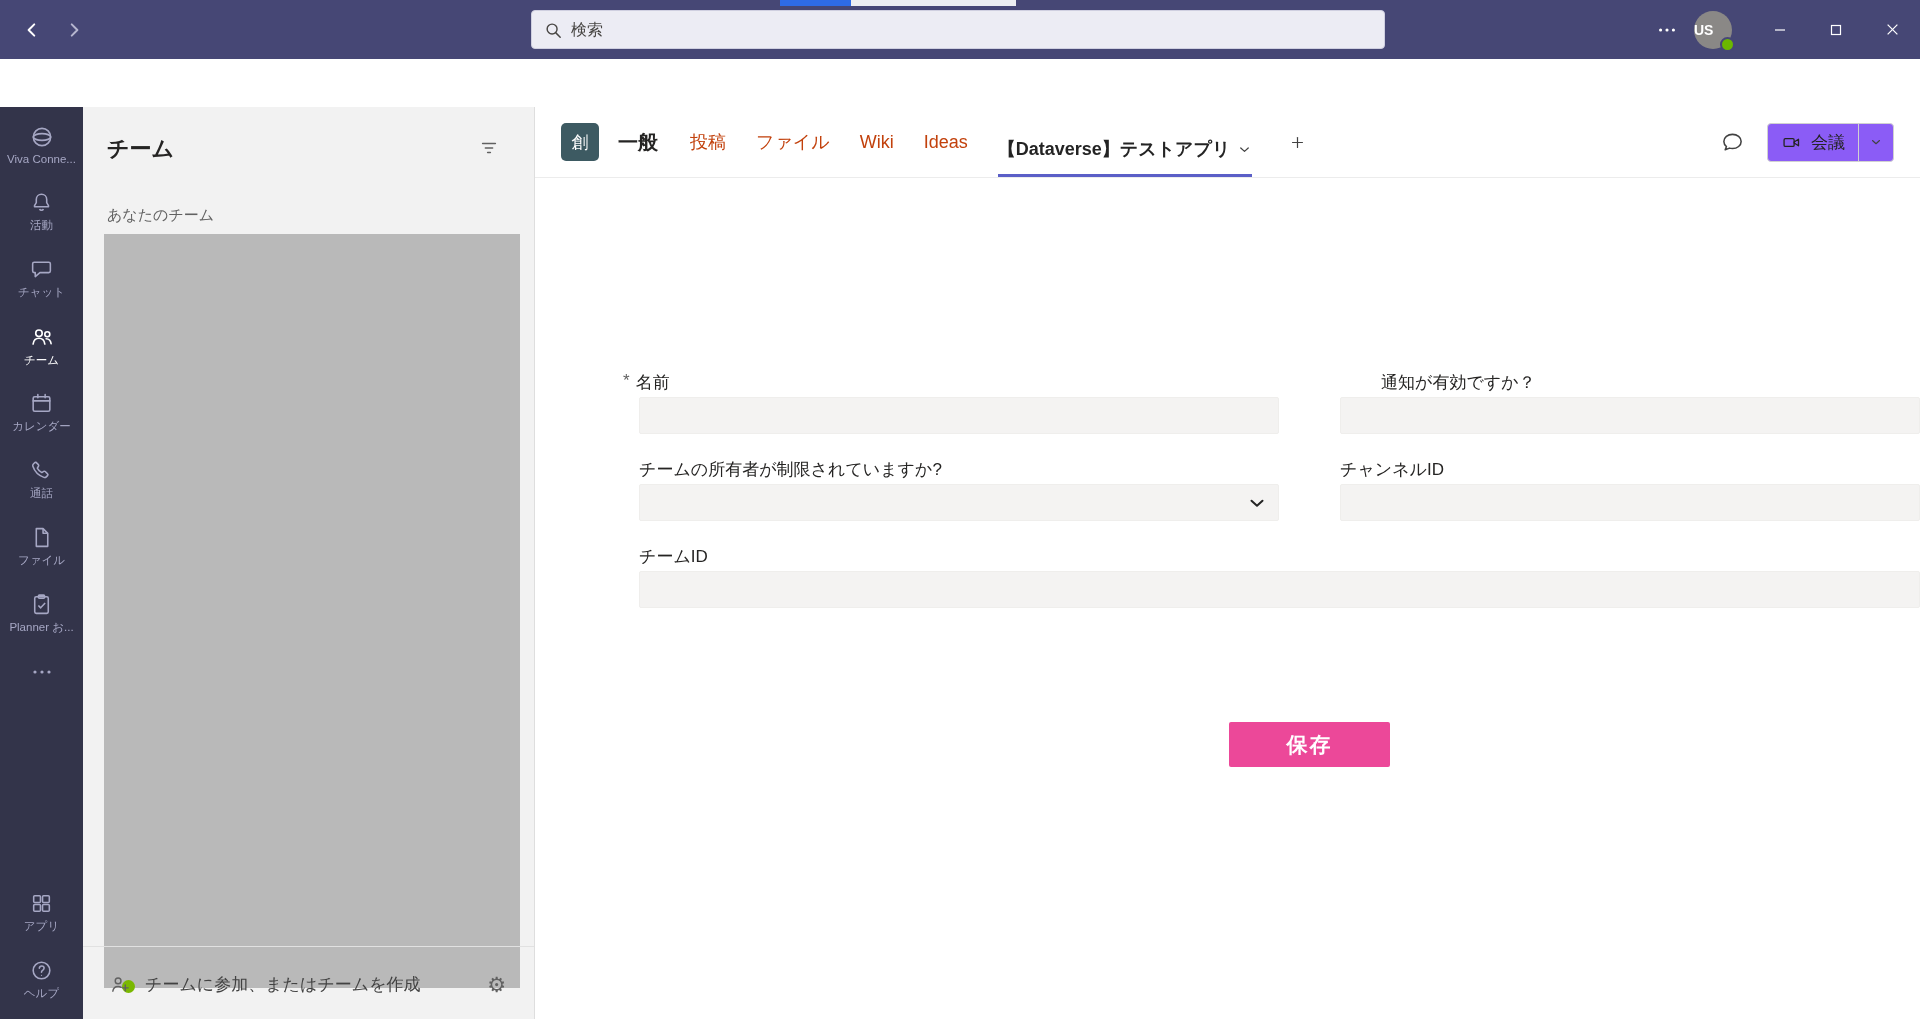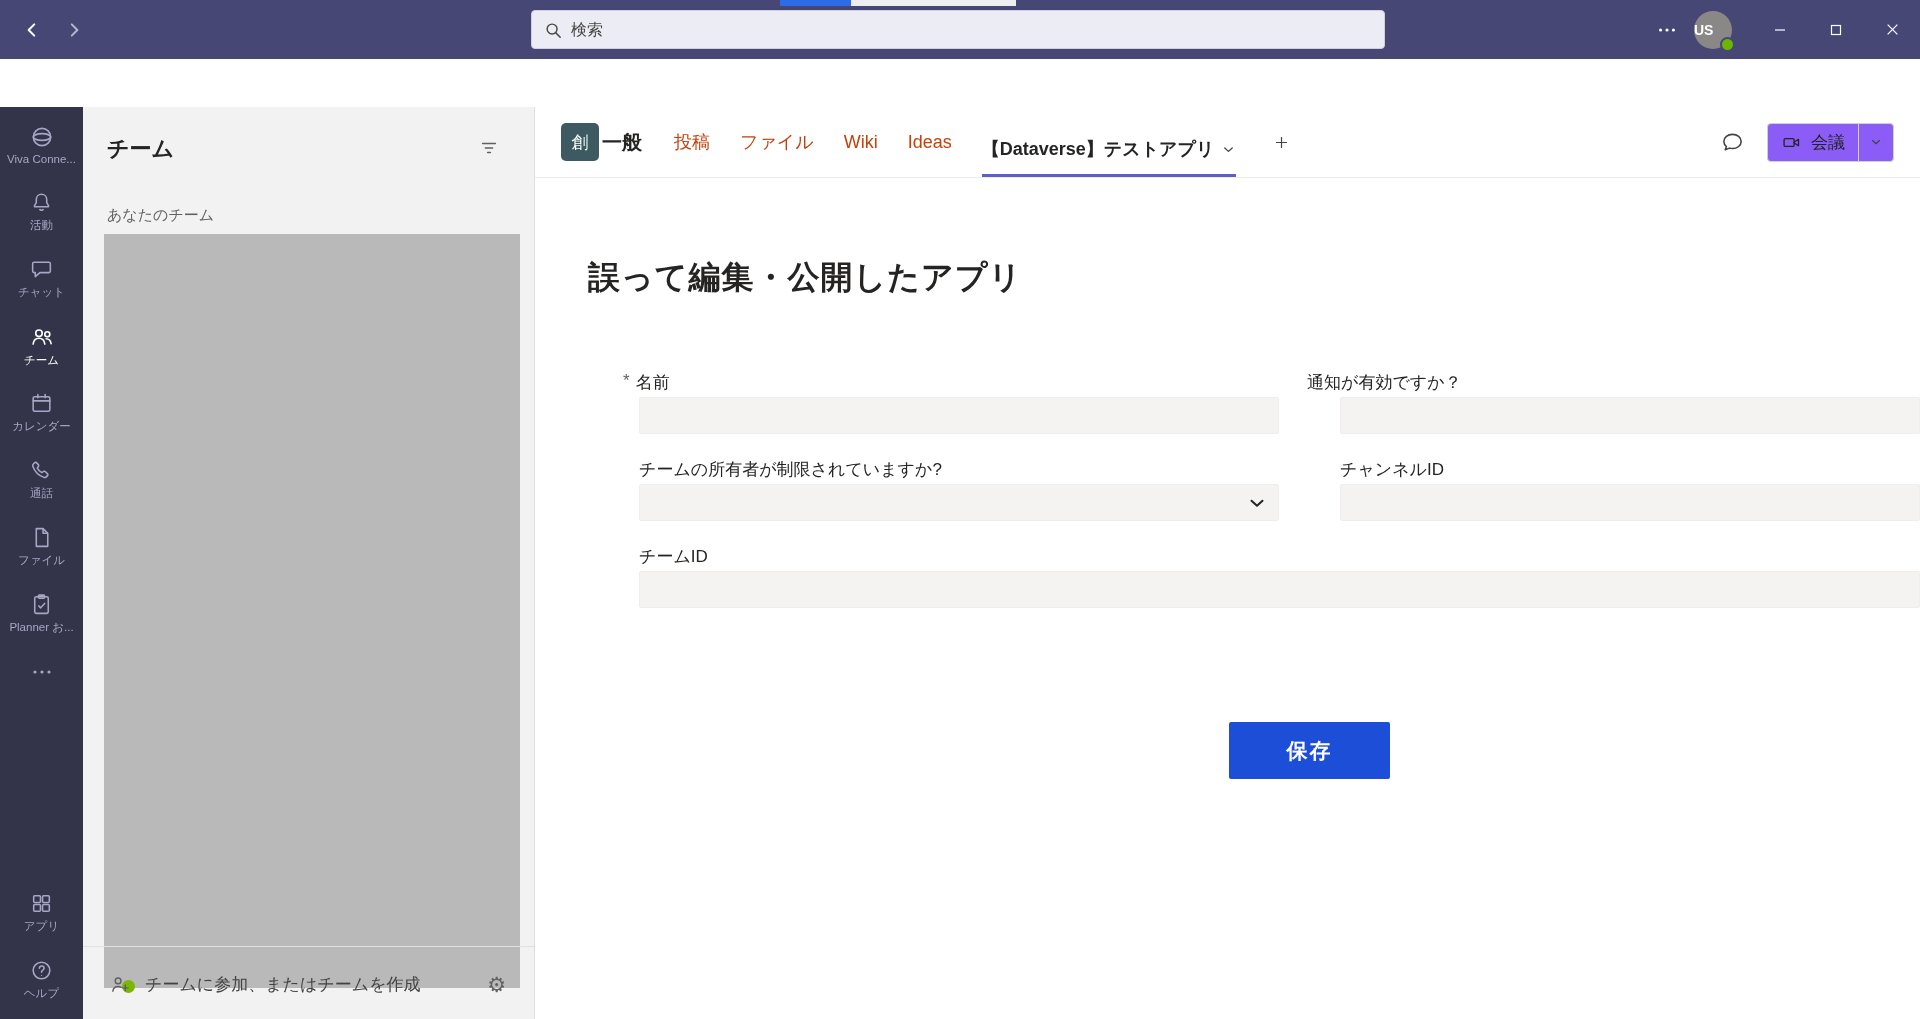--- a/index.html
+++ b/index.html
@@ -46,49 +46,49 @@
   .redacted { position:absolute; left:21px; top:127px; width:416px; height:754px; background:#b9b9b9; }
   .green-dot { position:absolute; left:18px; bottom:-5px; width:13px; height:13px; border-radius:50%; background:#7ab800; }
   .panel-footer { position:absolute; left:0; right:0; bottom:0; height:73px; border-top:1px solid #e1e1e1; display:flex; align-items:center; padding:2px 28px 0 26px; gap:13px; color:#424242; }
   .panel-footer .join-label { font-size:17px; }
   .gear-btn { margin-left:auto; font-size:21px; color:#616161; line-height:1; }
 
   
   .main { flex:1; min-width:0; display:flex; flex-direction:column; background:#fff; }
   .channel-header { flex:0 0 71px; display:flex; align-items:center; padding-left:26px; border-bottom:1px solid #ececec; }
   .team-avatar { width:38px; height:38px; border-radius:5px; background:#3d5a62; color:#fff; display:flex; align-items:center; justify-content:center; font-size:17px; cursor:pointer; flex:0 0 auto; }
-  .channel-name { font-size:20px; font-weight:700; margin-left:3px; color:#252423; }
+  .channel-name { font-size:20px; font-weight:700; margin-left:19px; color:#252423; }
   .tabs { display:flex; align-items:center; height:100%; margin-left:32px; gap:30px; }
   .tab { height:100%; display:flex; align-items:center; font-size:18px; color:#c2410c; cursor:pointer; white-space:nowrap; }
   .tab.active { color:#242424; font-weight:600; border-bottom:3px solid #5b5fc7; padding-top:17px; gap:7px; }
   .tab.active .tab-caret { color:#424242; }
   .add-tab { width:30px; height:30px; display:flex; align-items:center; justify-content:center; color:#424242; }
   .header-actions { margin-left:auto; display:flex; align-items:center; gap:22px; padding-right:26px; }
   .chat-action { color:#424242; }
   .meet-split { display:flex; align-items:stretch; height:39px; border:1px solid #d1d1d1; border-radius:4px; background:#8b5cf6; overflow:hidden; }
   .meet-main { display:flex; align-items:center; gap:9px; padding:0 13px; font-size:17px; color:#242424; }
   .meet-caret { width:35px; display:flex; align-items:center; justify-content:center; border-left:1px solid #d1d1d1; color:#424242; }
 
   
   .content { position:relative; flex:1; min-height:0; }
   .page-title { position:absolute; left:53px; top:78px; font-size:32px; font-weight:700; letter-spacing:1px; color:#252423; }
   .field-label { position:absolute; font-size:17px; color:#252423; display:flex; gap:6px; }
   .req { color:#616161; }
   .lbl-name { left:88px; top:193px; }
-  .lbl-notify { left:772px; top:193px;text-align:right; }
+  .lbl-notify { left:846px; top:193px;text-align:right; }
   .lbl-owner { left:104px; top:280px; }
   .lbl-channel { left:805px; top:280px;align-items:center; }
   .lbl-teamid { left:104px; top:367px; }
   .f-input { position:absolute; height:37px; background:#f4f3f2; border:1px solid #efeeec; border-radius:2px; font-size:16px; padding:0 10px; color:#252423; outline:none; font-family:inherit; }
   .in-name { left:104px; top:219px; width:640px; }
   .in-notify { left:805px; top:219px; width:580px; }
   .in-channel { left:805px; top:306px; width:580px; }
   .in-teamid { left:104px; top:393px; width:1281px; }
   .dropdown { position:absolute; left:104px; top:306px; width:640px; height:37px; background:#f4f3f2; border:1px solid #efeeec; border-radius:2px; display:flex; align-items:center; justify-content:flex-end; padding-right:10px; cursor:pointer; color:#242424; }
-  .save-btn { position:absolute; left:694px; top:544px; width:161px; height:57px; background:#1d4ed8; color:#fff; font-size:21px; font-weight:700; border-radius:2px; letter-spacing:2px; }
+  .save-btn { position:absolute; left:694px; top:544px; width:161px; height:45px; background:#ec4899; color:#fff; font-size:21px; font-weight:700; border-radius:2px; letter-spacing:2px; }
 </style>
 </head>
 <body>
 
 <div class="app">
 
   <header class="titlebar">
     <div class="strip strip-blue"></div>
     <div class="strip strip-white"></div>
 
@@ -344,21 +344,20 @@
             <button class="meet-caret">
               <svg width="14" height="14" viewBox="0 0 24 24" fill="none" stroke="currentColor" stroke-width="2" stroke-linecap="round" stroke-linejoin="round">
                   <polyline points="6,9.5 12,15 18,9.5"></polyline>
                 </svg>
             </button>
           </div>
         </div>
       </div>
 
       <div class="content">
-        <h1 class="page-title">誤って編集・公開したアプリ</h1>
 
         <div class="field-label lbl-name">
           <span class="req">*</span>
           <span>名前</span>
         </div>
         <input class="f-input in-name" value="" style="">
 
         <div class="field-label lbl-notify">
           <span>通知が有効ですか？</span>
         </div>

